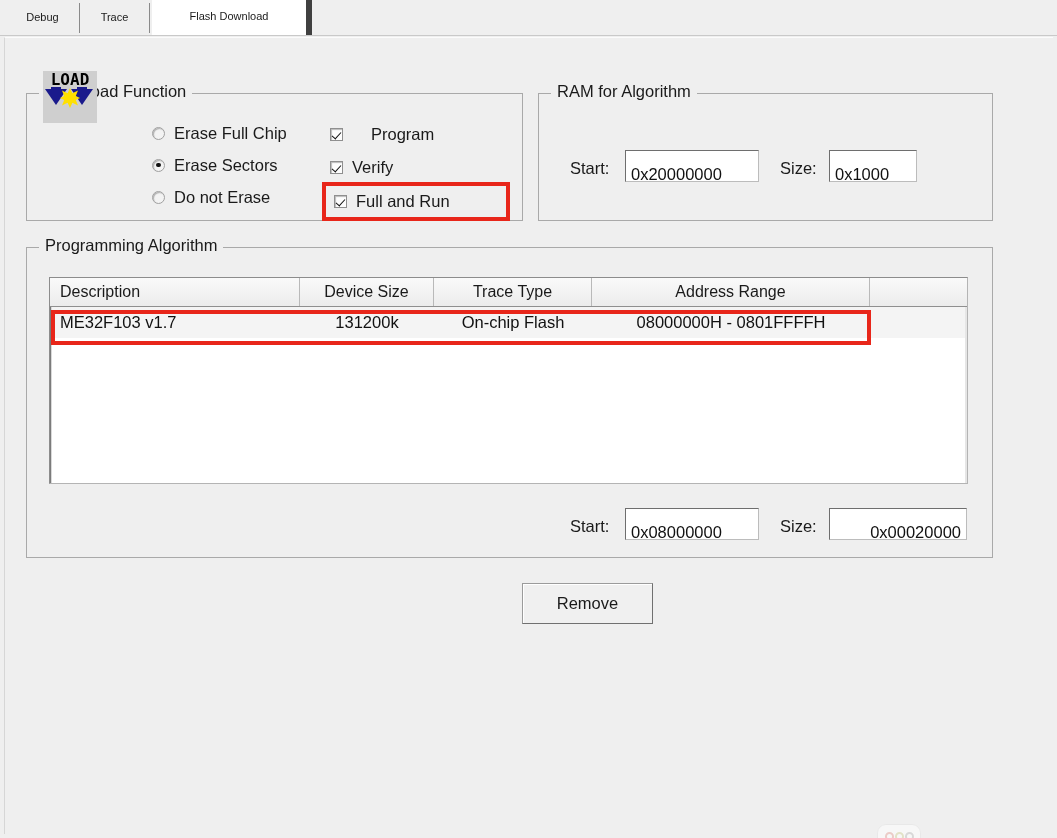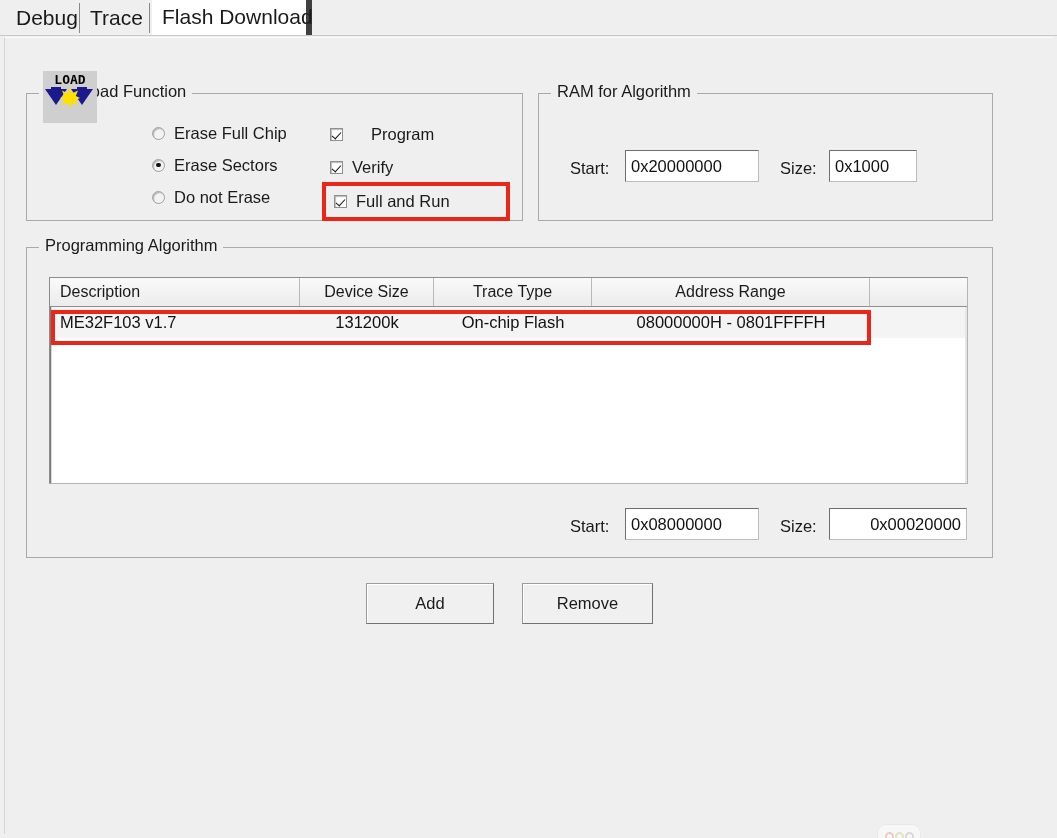--- a/index.html
+++ b/index.html
@@ -22,21 +22,21 @@
     left: 0; top: 0;
     width: 1057px;
     height: 36px;
     background: #efefef;
   }
   .tab {
     position: absolute;
     top: 3px;
     height: 30px;
     line-height: 29px;
-    font-size: 21px;
+    font-size: 11px;
     color: #1a1a1a;
     padding: 0 10px;
     box-sizing: border-box;
     background: #efefef;
     text-align: center;
     white-space: nowrap;
   }
   .tab.inactive {
     border-right: 1px solid #8a8a8a;
   }
@@ -91,21 +91,21 @@
     position: absolute;
     left: 38px; top: 33px;
     width: 54px; height: 52px;
     background: #cfcfcf;
   }
   .load-icon .load-text {
     position: absolute;
     left: 0; top: 2px; width: 54px;
     text-align: center;
     font-family: "DejaVu Sans Mono", monospace;
-    font-size: 13px;
+    font-size: 16px;
     font-weight: bold;
     letter-spacing: 0px;
     color: #000;
     line-height: 14px;
   }
   .load-icon .arrow {
     position: absolute;
     top: 18px;
     width: 0; height: 0;
     border-left: 11px solid transparent;
@@ -207,21 +207,21 @@
   }
   .textfield {
     position: absolute;
     background: #ffffff;
     border: 1px solid #bcbcbc;
     border-top: 1px solid #6e6e6e;
     border-left: 1px solid #6e6e6e;
     box-sizing: border-box;
     font-size: 16.5px;
     color: #111;
-    padding: 0 5px;
+    padding: 8px 5px;
     line-height: 30px;
     height: 32px;
     white-space: nowrap;
     overflow: hidden;
   }
 
   #lbl-ram-start  { left: 565px; top: 121px; }
   #fld-ram-start  { left: 620px; top: 112px; width: 134px; }
   #lbl-ram-size   { left: 775px; top: 121px; }
   #fld-ram-size   { left: 824px; top: 112px; width: 88px; }
@@ -450,21 +450,20 @@
     <div class="table-leftbar"></div>
     <div class="table-rightbar"></div>
   </div>
   <div class="redbox" id="redbox-row"></div>
 
   <span class="fieldlabel" id="lbl-fl-start">Start:</span>
   <div class="textfield" id="fld-fl-start">0x08000000</div>
   <span class="fieldlabel" id="lbl-fl-size">Size:</span>
   <div class="textfield" id="fld-fl-size">0x00020000</div>
 
-  <div class="btn" id="btn-add">Add</div>
   <div class="btn" id="btn-remove">Remove</div>
 
   <div class="watermark">
     <div class="wm-logo">
       <div class="knot" style="left:7px;  top:7px;  border-color:#e8b0a8;"></div>
       <div class="knot" style="left:17px; top:7px;  border-color:#d9d9a8;"></div>
       <div class="knot" style="left:27px; top:7px;  border-color:#c7c7c7;"></div>
 
     </div>
     <div class="wm-text">

